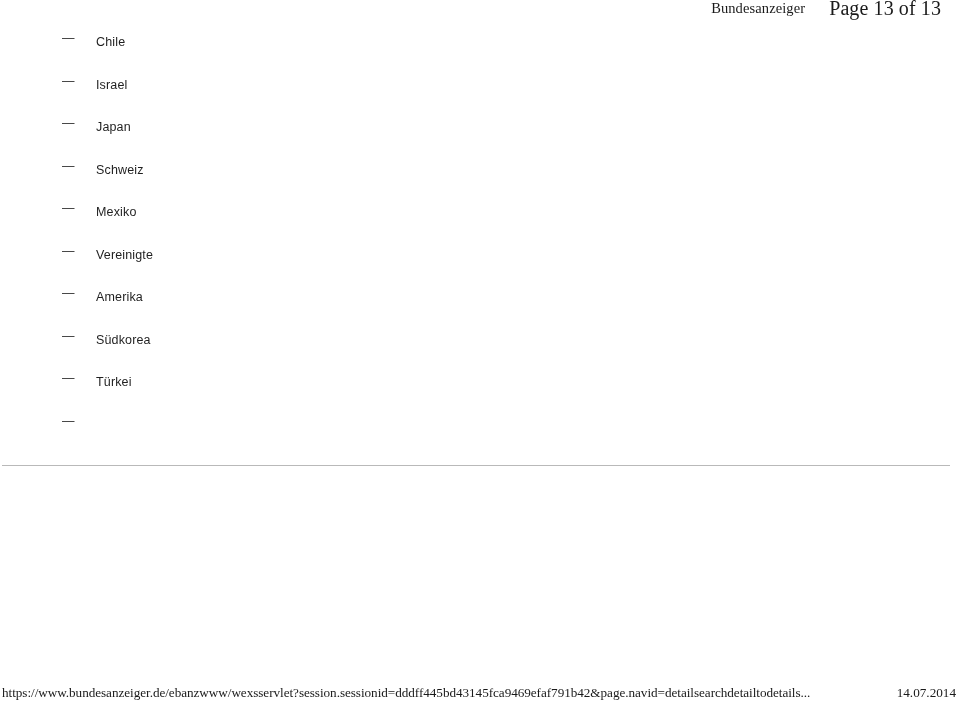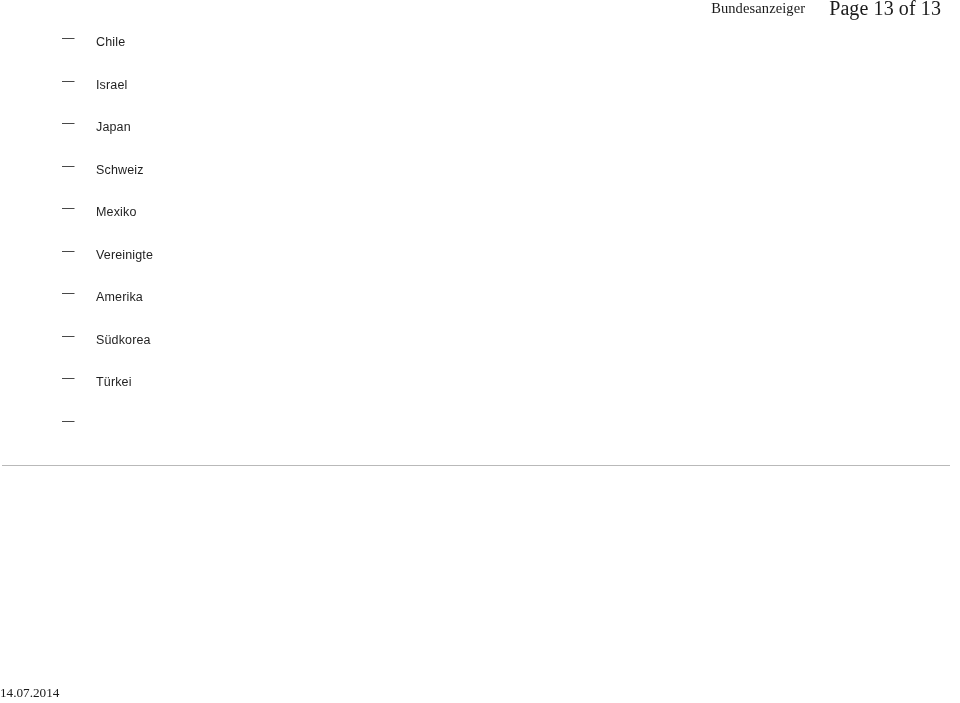--- a/index.html
+++ b/index.html
@@ -199,14 +199,15 @@
     </li>
 
   </ul>
 </div>
 
 <hr class="divider">
 
 <div class="blank-area"></div>
 
 <div class="page-footer">
+  <div class="footer-url">https://www.bundesanzeiger.de/ebanzwww/wexsservlet?session.sessionid=dddff445bd43145fca9469efaf791b42&amp;page.navid=detailsearchdetailtodetails...</div>
   <div class="footer-date">14.07.2014</div>
 </div>
 
 </body></html>

